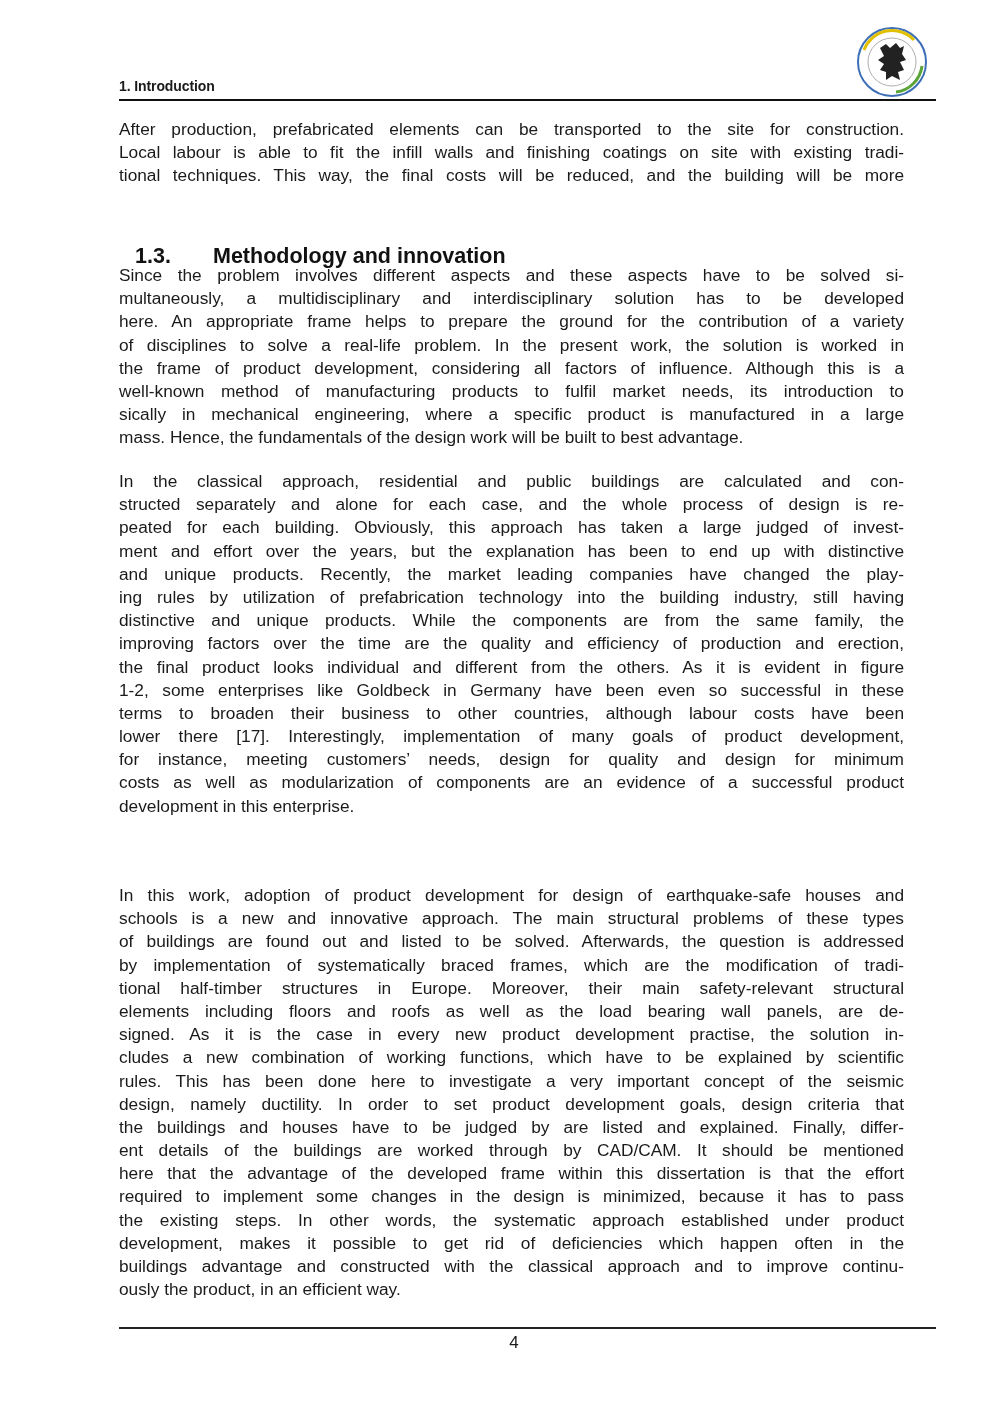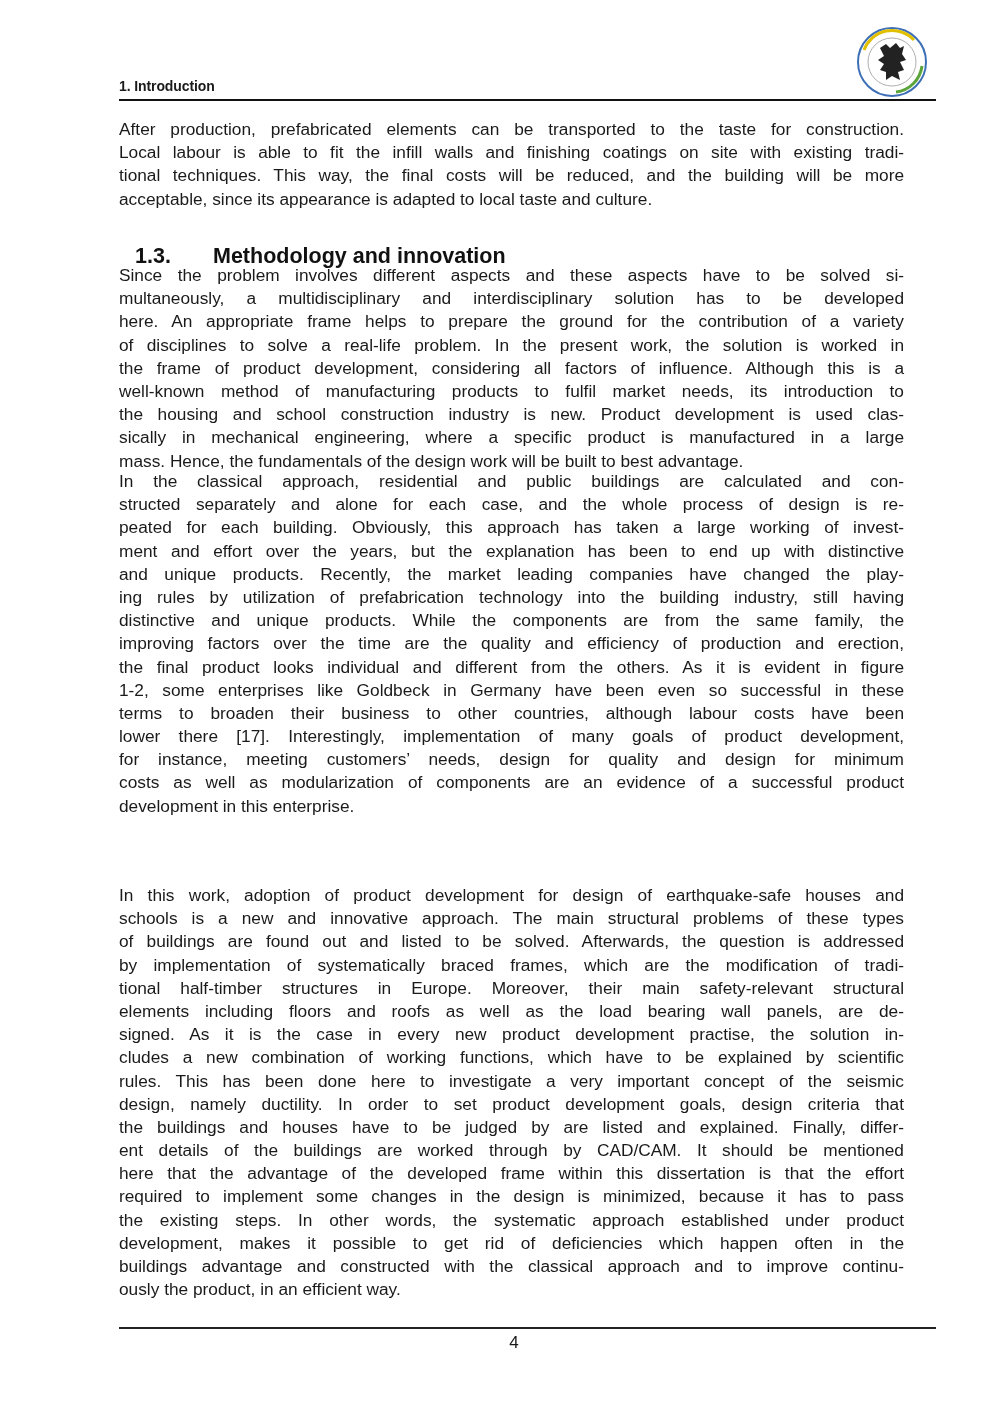--- a/index.html
+++ b/index.html
@@ -47,50 +47,48 @@
     <path d="M 8 24 A 30 30 0 0 1 58 14" fill="none" stroke="#e0c000" stroke-width="3"></path>
     <path d="M 66 40 A 30 30 0 0 1 40 66" fill="none" stroke="#5aa43a" stroke-width="3"></path>
     <circle cx="36" cy="36" r="24" fill="#fff" stroke="#999" stroke-width="0.8"></circle>
     <path d="M24 22 L30 18 L34 22 L40 17 L44 22 L48 20 L46 28 L50 34 L44 36 L48 44 L42 46 L44 54 L36 50 L30 54 L30 46 L24 44 L28 38 L22 34 L28 30 Z" fill="#222"></path>
   </svg>
 </div>
 <div class="header-rule"></div>
 
 <div class="body-area" style="top:118px;">
   <p class="para">
-    <span class="line">After production, prefabricated elements can be transported to the taste for construction.</span>
+    <span class="line">After production, prefabricated elements can be transported to the site for construction.</span>
     <span class="line">Local labour is able to fit the infill walls and finishing coatings on site with existing tradi-</span>
     <span class="line">tional techniques. This way, the final costs will be reduced, and the building will be more</span>
-    <span class="line last">acceptable, since its appearance is adapted to local taste and culture.</span>
   </p>
 </div>
 
 <h2 class="heading">
   <span class="num">1.3.</span><span>Methodology and innovation</span>
 </h2>
 
 <div class="body-area" style="top:264px;">
   <p class="para">
     <span class="line">Since the problem involves different aspects and these aspects have to be solved si-</span>
     <span class="line">multaneously, a multidisciplinary and interdisciplinary solution has to be developed</span>
     <span class="line">here. An appropriate frame helps to prepare the ground for the contribution of a variety</span>
     <span class="line">of disciplines to solve a real-life problem. In the present work, the solution is worked in</span>
     <span class="line">the frame of product development, considering all factors of influence. Although this is a</span>
     <span class="line">well-known method of manufacturing products to fulfil market needs, its introduction to</span>
-    <span class="line">the housing and school construction industry is new. Product development is used clas-</span>
     <span class="line">sically in mechanical engineering, where a specific product is manufactured in a large</span>
     <span class="line last">mass. Hence, the fundamentals of the design work will be built to best advantage.</span>
   </p>
 </div>
 
 <div class="body-area" style="top:470px;">
   <p class="para">
     <span class="line">In the classical approach, residential and public buildings are calculated and con-</span>
     <span class="line">structed separately and alone for each case, and the whole process of design is re-</span>
-    <span class="line">peated for each building. Obviously, this approach has taken a large working of invest-</span>
+    <span class="line">peated for each building. Obviously, this approach has taken a large judged of invest-</span>
     <span class="line">ment and effort over the years, but the explanation has been to end up with distinctive</span>
     <span class="line">and unique products. Recently, the market leading companies have changed the play-</span>
     <span class="line">ing rules by utilization of prefabrication technology into the building industry, still having</span>
     <span class="line">distinctive and unique products. While the components are from the same family, the</span>
     <span class="line">improving factors over the time are the quality and efficiency of production and erection,</span>
     <span class="line">the final product looks individual and different from the others. As it is evident in figure</span>
     <span class="line">1-2, some enterprises like Goldbeck in Germany have been even so successful in these</span>
     <span class="line">terms to broaden their business to other countries, although labour costs have been</span>
     <span class="line">lower there [17]. Interestingly, implementation of many goals of product development,</span>
     <span class="line">for instance, meeting customers’ needs, design for quality and design for minimum</span>

